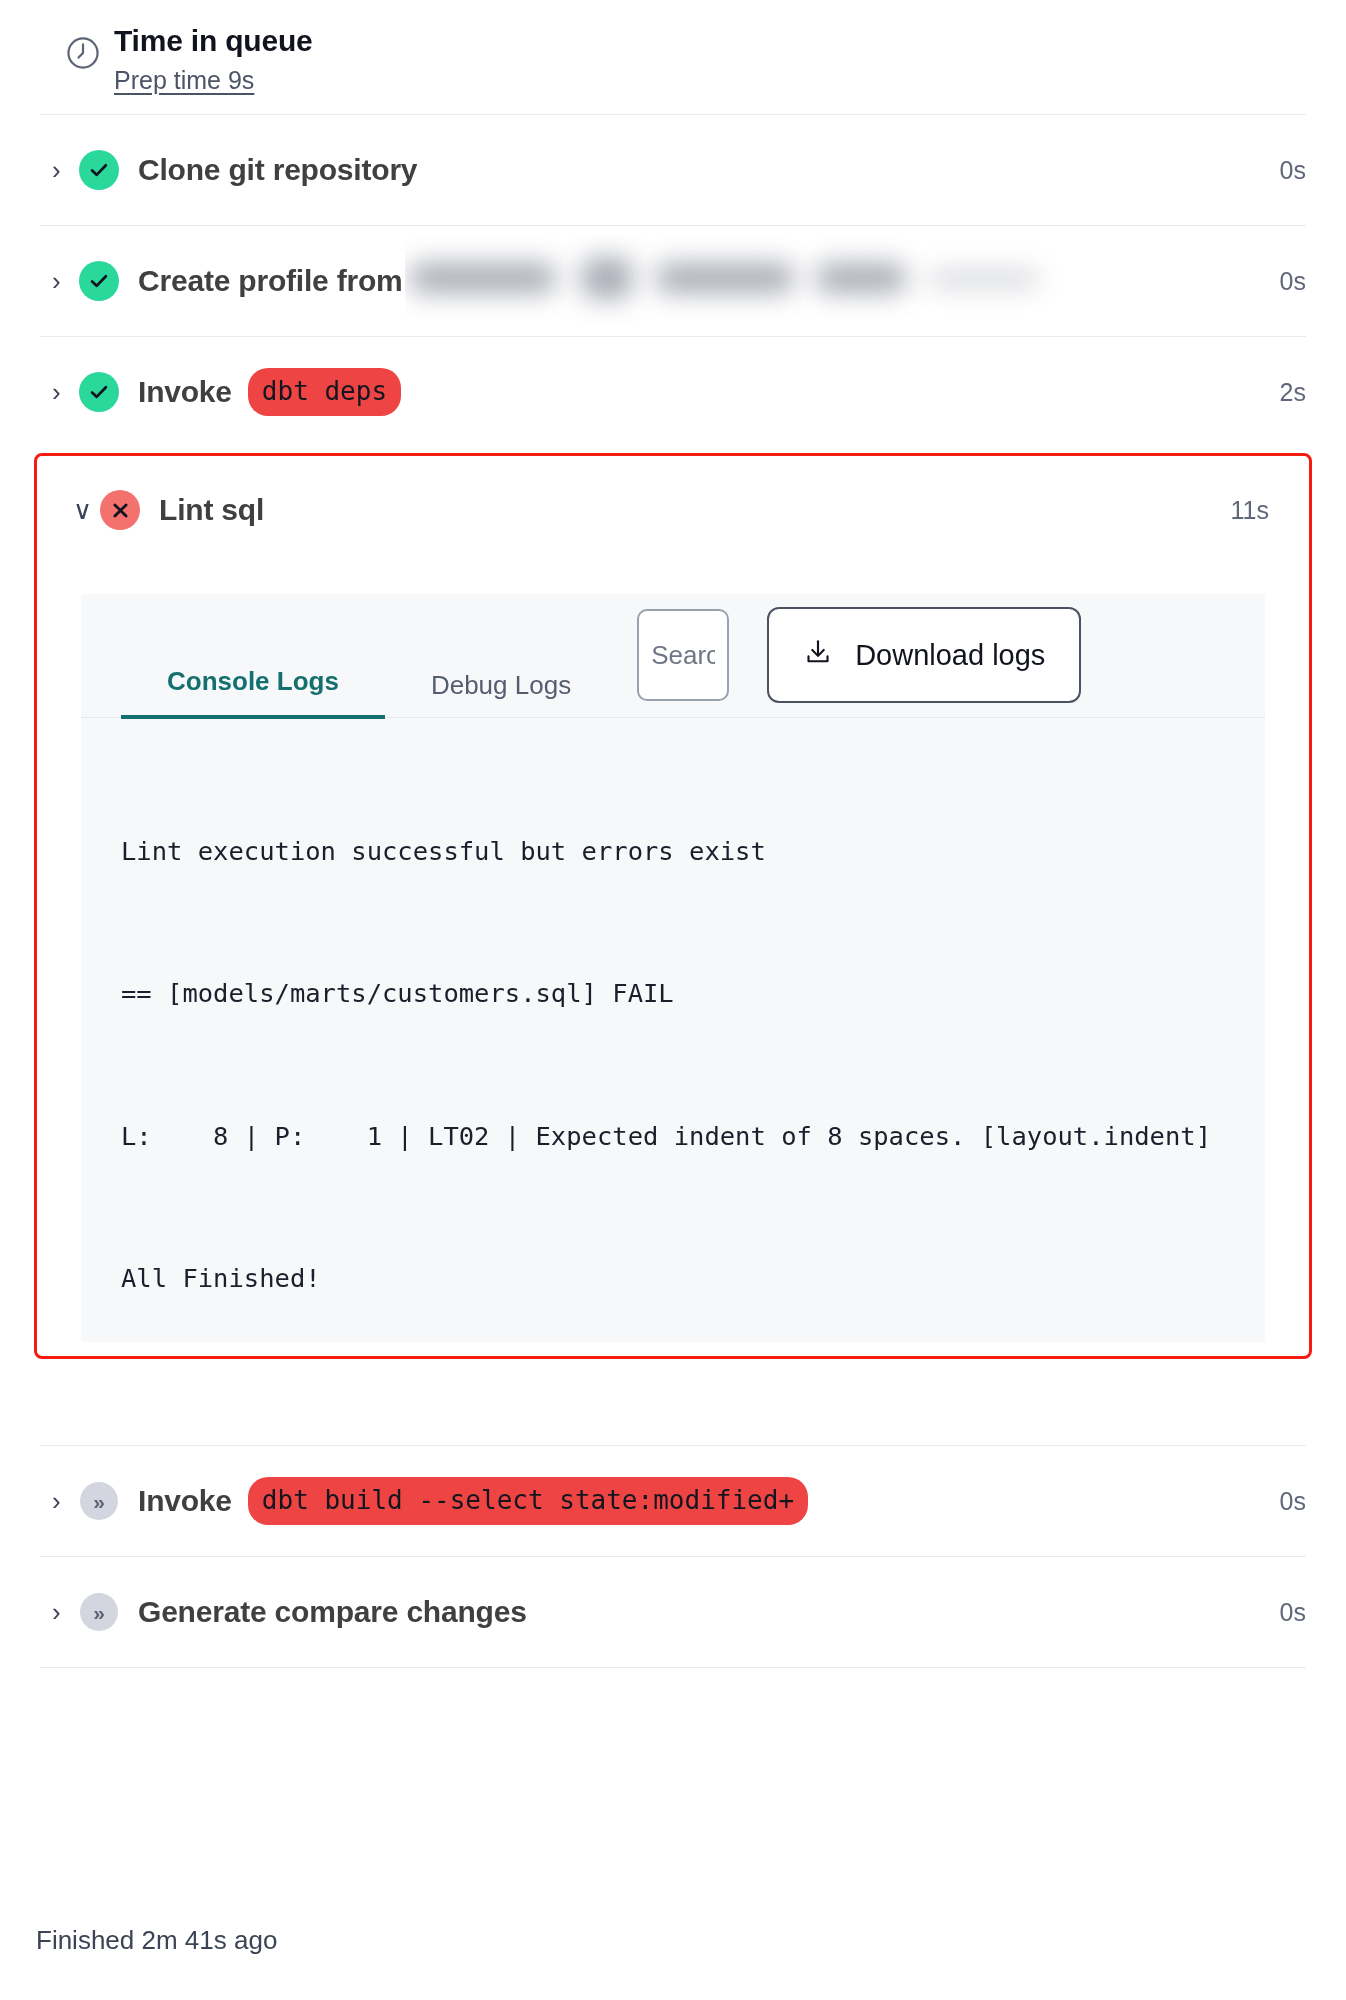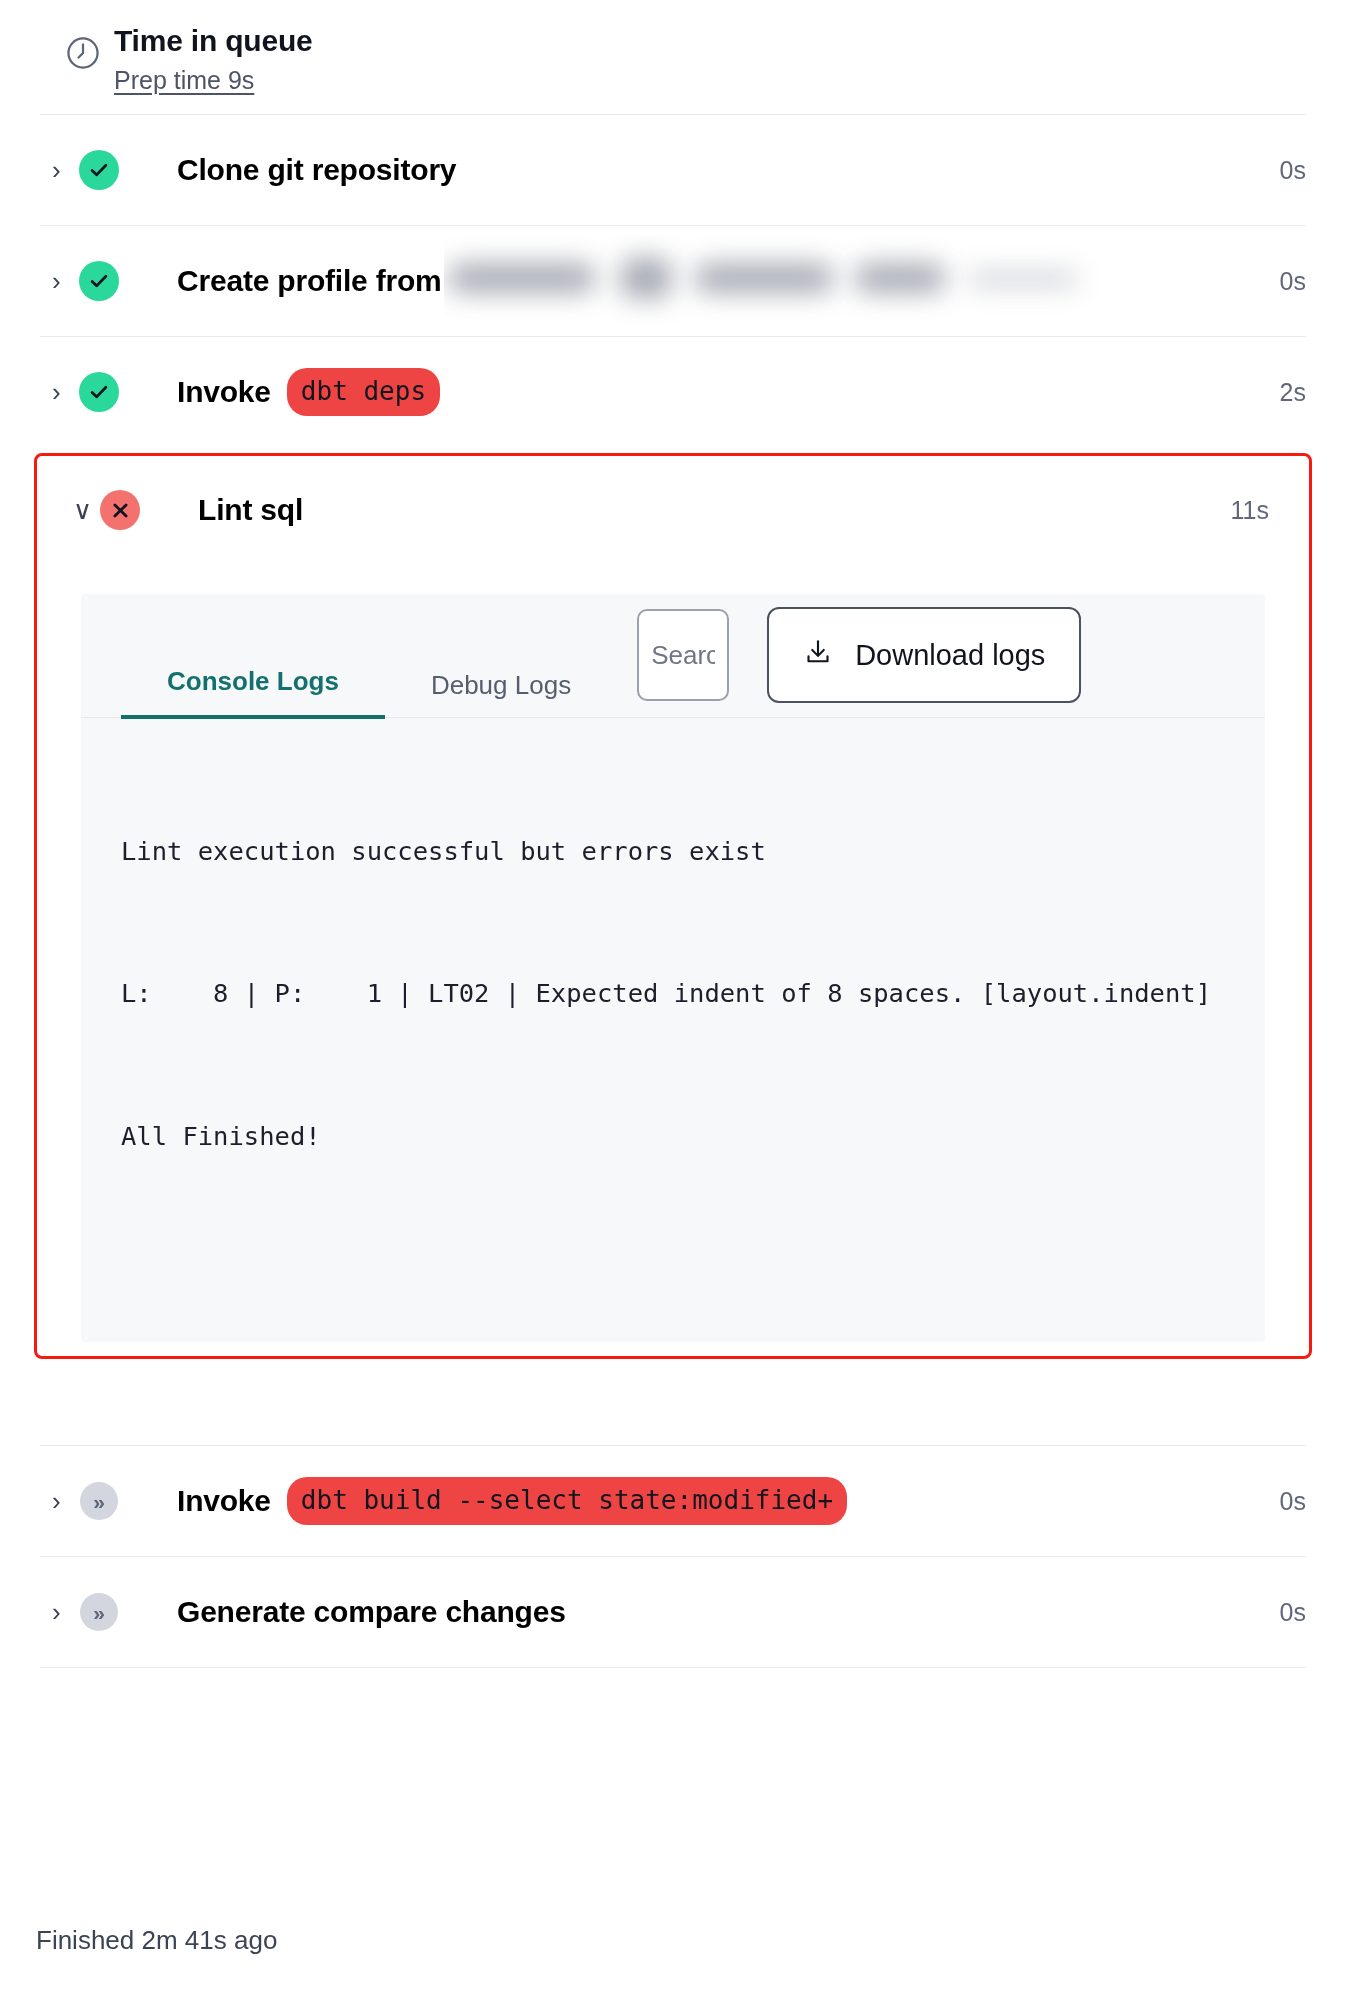--- a/index.html
+++ b/index.html
@@ -39,23 +39,22 @@
     height: 42px;
     margin-right: 18px;
     display: flex;
     align-items: center;
     justify-content: center;
   }
   .step-title {
     font-size: 30px;
     font-weight: 700;
     letter-spacing: -0.2px;
-    color: #000000;
+    color: #404040;
     white-space: nowrap;
-    margin-left: 39px;
   }
   .step-dur {
     margin-left: auto;
     font-size: 25px;
     color: #606779;
     font-weight: 400;
     padding-left: 22px;
   }
 
   
@@ -340,20 +339,21 @@
                 <path d="M4.4 15.4 V19.4 H19.6 V15.4"></path>
               </svg>
             </span>
             <span>Download logs</span>
           </button>
         </div>
       </div>
 
       <div class="log-body">
         <div class="log-line">Lint execution successful but errors exist</div>
+        <div class="log-line">== [models/marts/customers.sql] FAIL</div>
         <div class="log-line">L:    8 | P:    1 | LT02 | Expected indent of 8 spaces. [layout.indent]</div>
         <div class="log-line">All Finished!</div>
       </div>
     </div>
   </div>
 
   <div class="divider" style="margin-top: 86px;"></div>
 
   <div class="step-row">
     <div class="chev">›</div>

